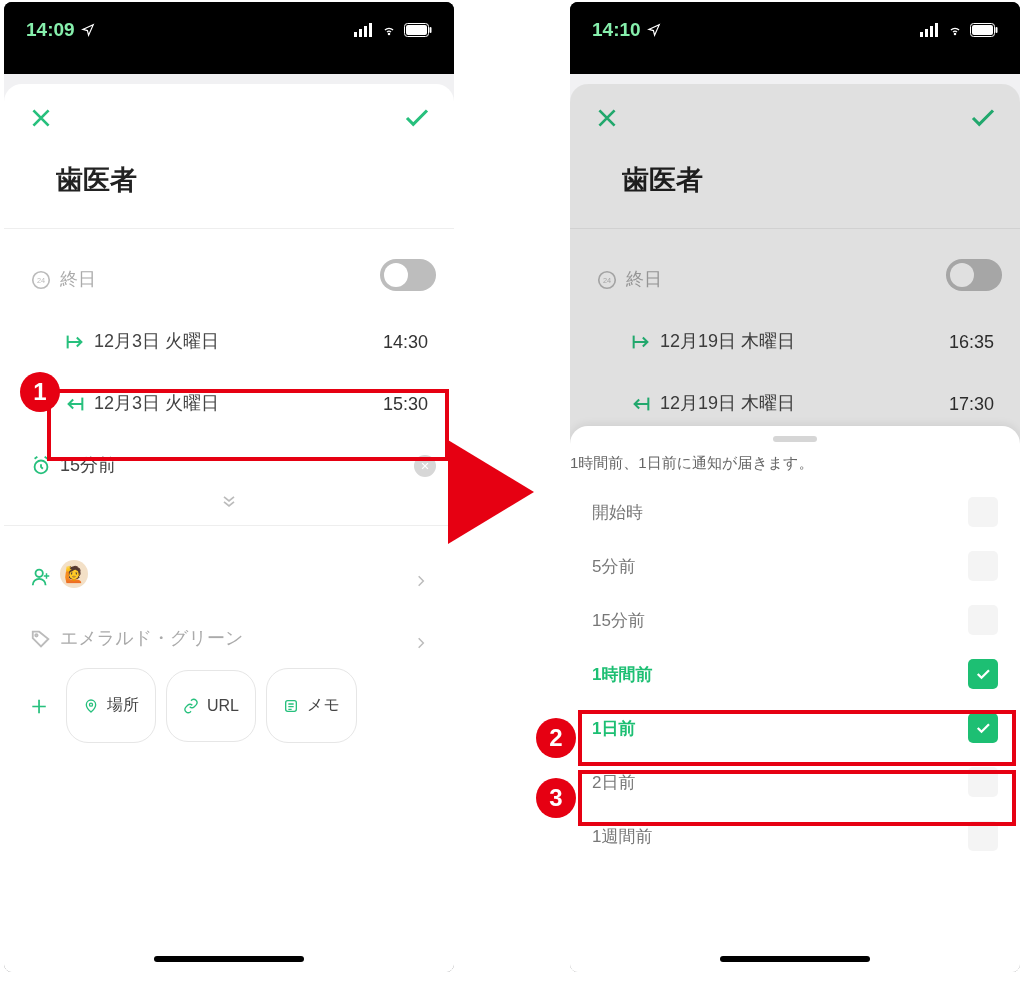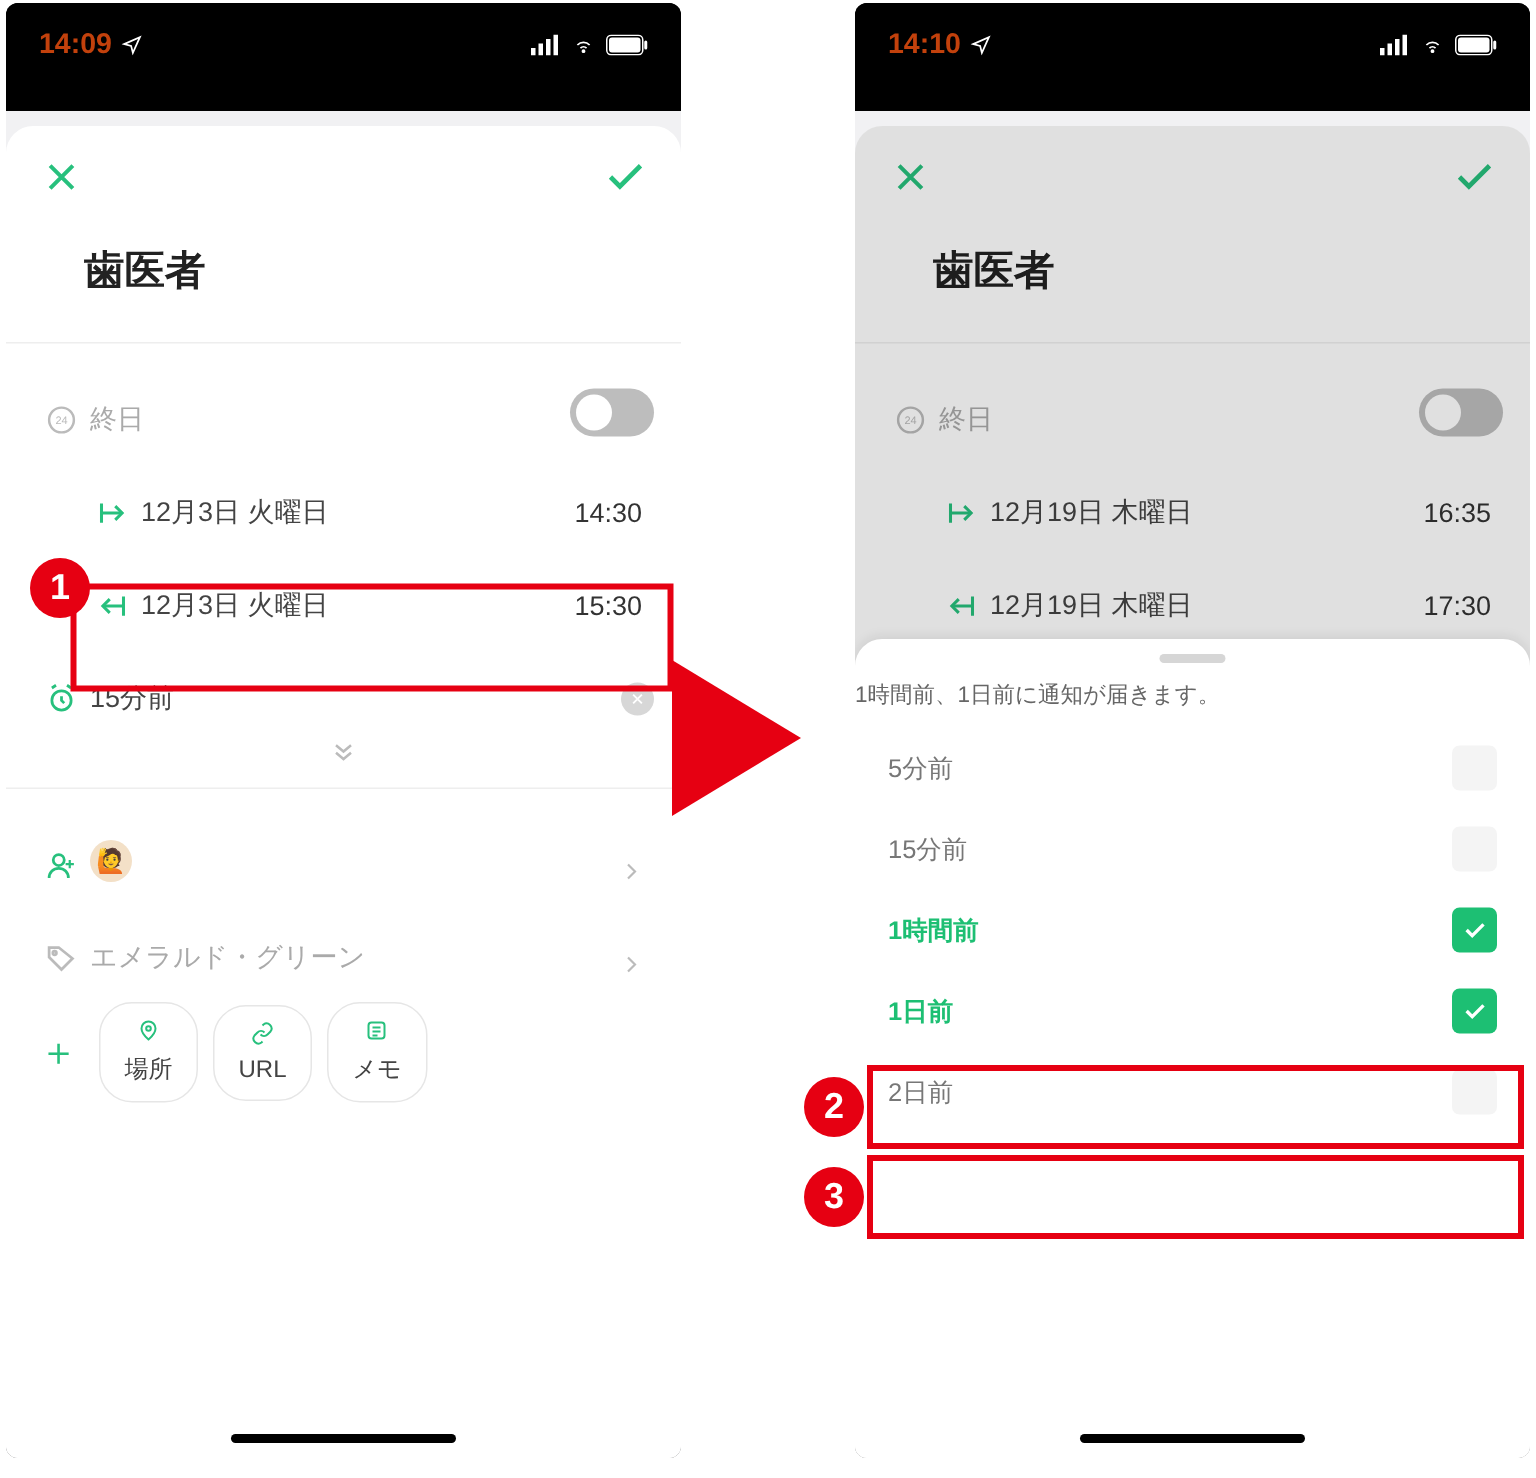--- a/index.html
+++ b/index.html
@@ -21,21 +21,21 @@
     background: #000;
     border-radius: 8px;
     overflow: hidden;
   }
   .phone-left { left: 4px; top: 2px; }
   .phone-right { left: 570px; top: 2px; }
 
   .status-bar {
     height: 56px;
     background: #000;
-    color: #c2410c;
+    color: #86efac;
     display: flex;
     justify-content: space-between;
     align-items: center;
     padding: 0 22px;
     font-size: 19px;
     font-weight: 600;
   }
   .status-left { display:flex; align-items:center; gap:6px; }
   .status-right { display:flex; align-items:center; gap:6px; }
 
@@ -93,22 +93,22 @@
   }
   .toggle::after {
     content:""; position:absolute; left:4px; top:4px; width:24px; height:24px; border-radius:50%; background:#fff;
   }
 
   .expand-row { height:48px; display:flex; align-items:center; justify-content:center; color:#bbb; font-size:18px;}
 
   .tag-row { display:flex; align-items:center; gap:10px; padding: 18px; }
   .chip {
     display:inline-flex; align-items:center; gap:8px;
-    padding: 10px 16px; border:1px solid #e6e6e6; border-radius: 22px;
-    font-size:16px; color:#444;flex-direction:column;
+    padding: 26px 16px; border:1px solid #e6e6e6; border-radius: 22px;
+    font-size:16px; color:#444;
   }
   .chip .ci { color:#27c07d; }
   .plus-icon { color:#27c07d; font-size:26px; width:34px; text-align:center;}
 
   .home-indicator {
     position:absolute; bottom:10px; left:50%; transform:translateX(-50%);
     width: 150px; height:6px; border-radius:3px; background:#000;
   }
 
   .avatar {
@@ -444,20 +444,24 @@
           <div class="rlabel">12月19日 木曜日</div>
           <div class="rright">17:30</div>
         </div>
       </div>
 
       <div class="bottom-sheet">
         <div class="grabber"></div>
         <div class="bs-caption">1時間前、1日前に通知が届きます。</div>
 
         <div class="opt-row">
+          <span>開始時</span>
+          <span class="chk"></span>
+        </div>
+        <div class="opt-row">
           <span>5分前</span>
           <span class="chk"></span>
         </div>
         <div class="opt-row">
           <span>15分前</span>
           <span class="chk"></span>
         </div>
         <div class="opt-row selected">
           <span>1時間前</span>
           <span class="chk on">
@@ -471,20 +475,24 @@
           <span class="chk on">
             <svg width="18" height="18" viewBox="0 0 24 24" stroke="#fff" stroke-width="3" fill="none">
                 <path d="M5 12l5 5L20 7"></path>
               </svg>
           </span>
         </div>
         <div class="opt-row">
           <span>2日前</span>
           <span class="chk"></span>
         </div>
+        <div class="opt-row">
+          <span>1週間前</span>
+          <span class="chk"></span>
+        </div>
 
         <div class="home-indicator"></div>
       </div>
     </div>
   </div>
 
   <div class="big-arrow"></div>
 
   <div class="ann-box" style="left:47px; top:389px; width:402px; height:72px;"></div>
   <div class="ann-badge" style="left:20px; top:372px;">1</div>

